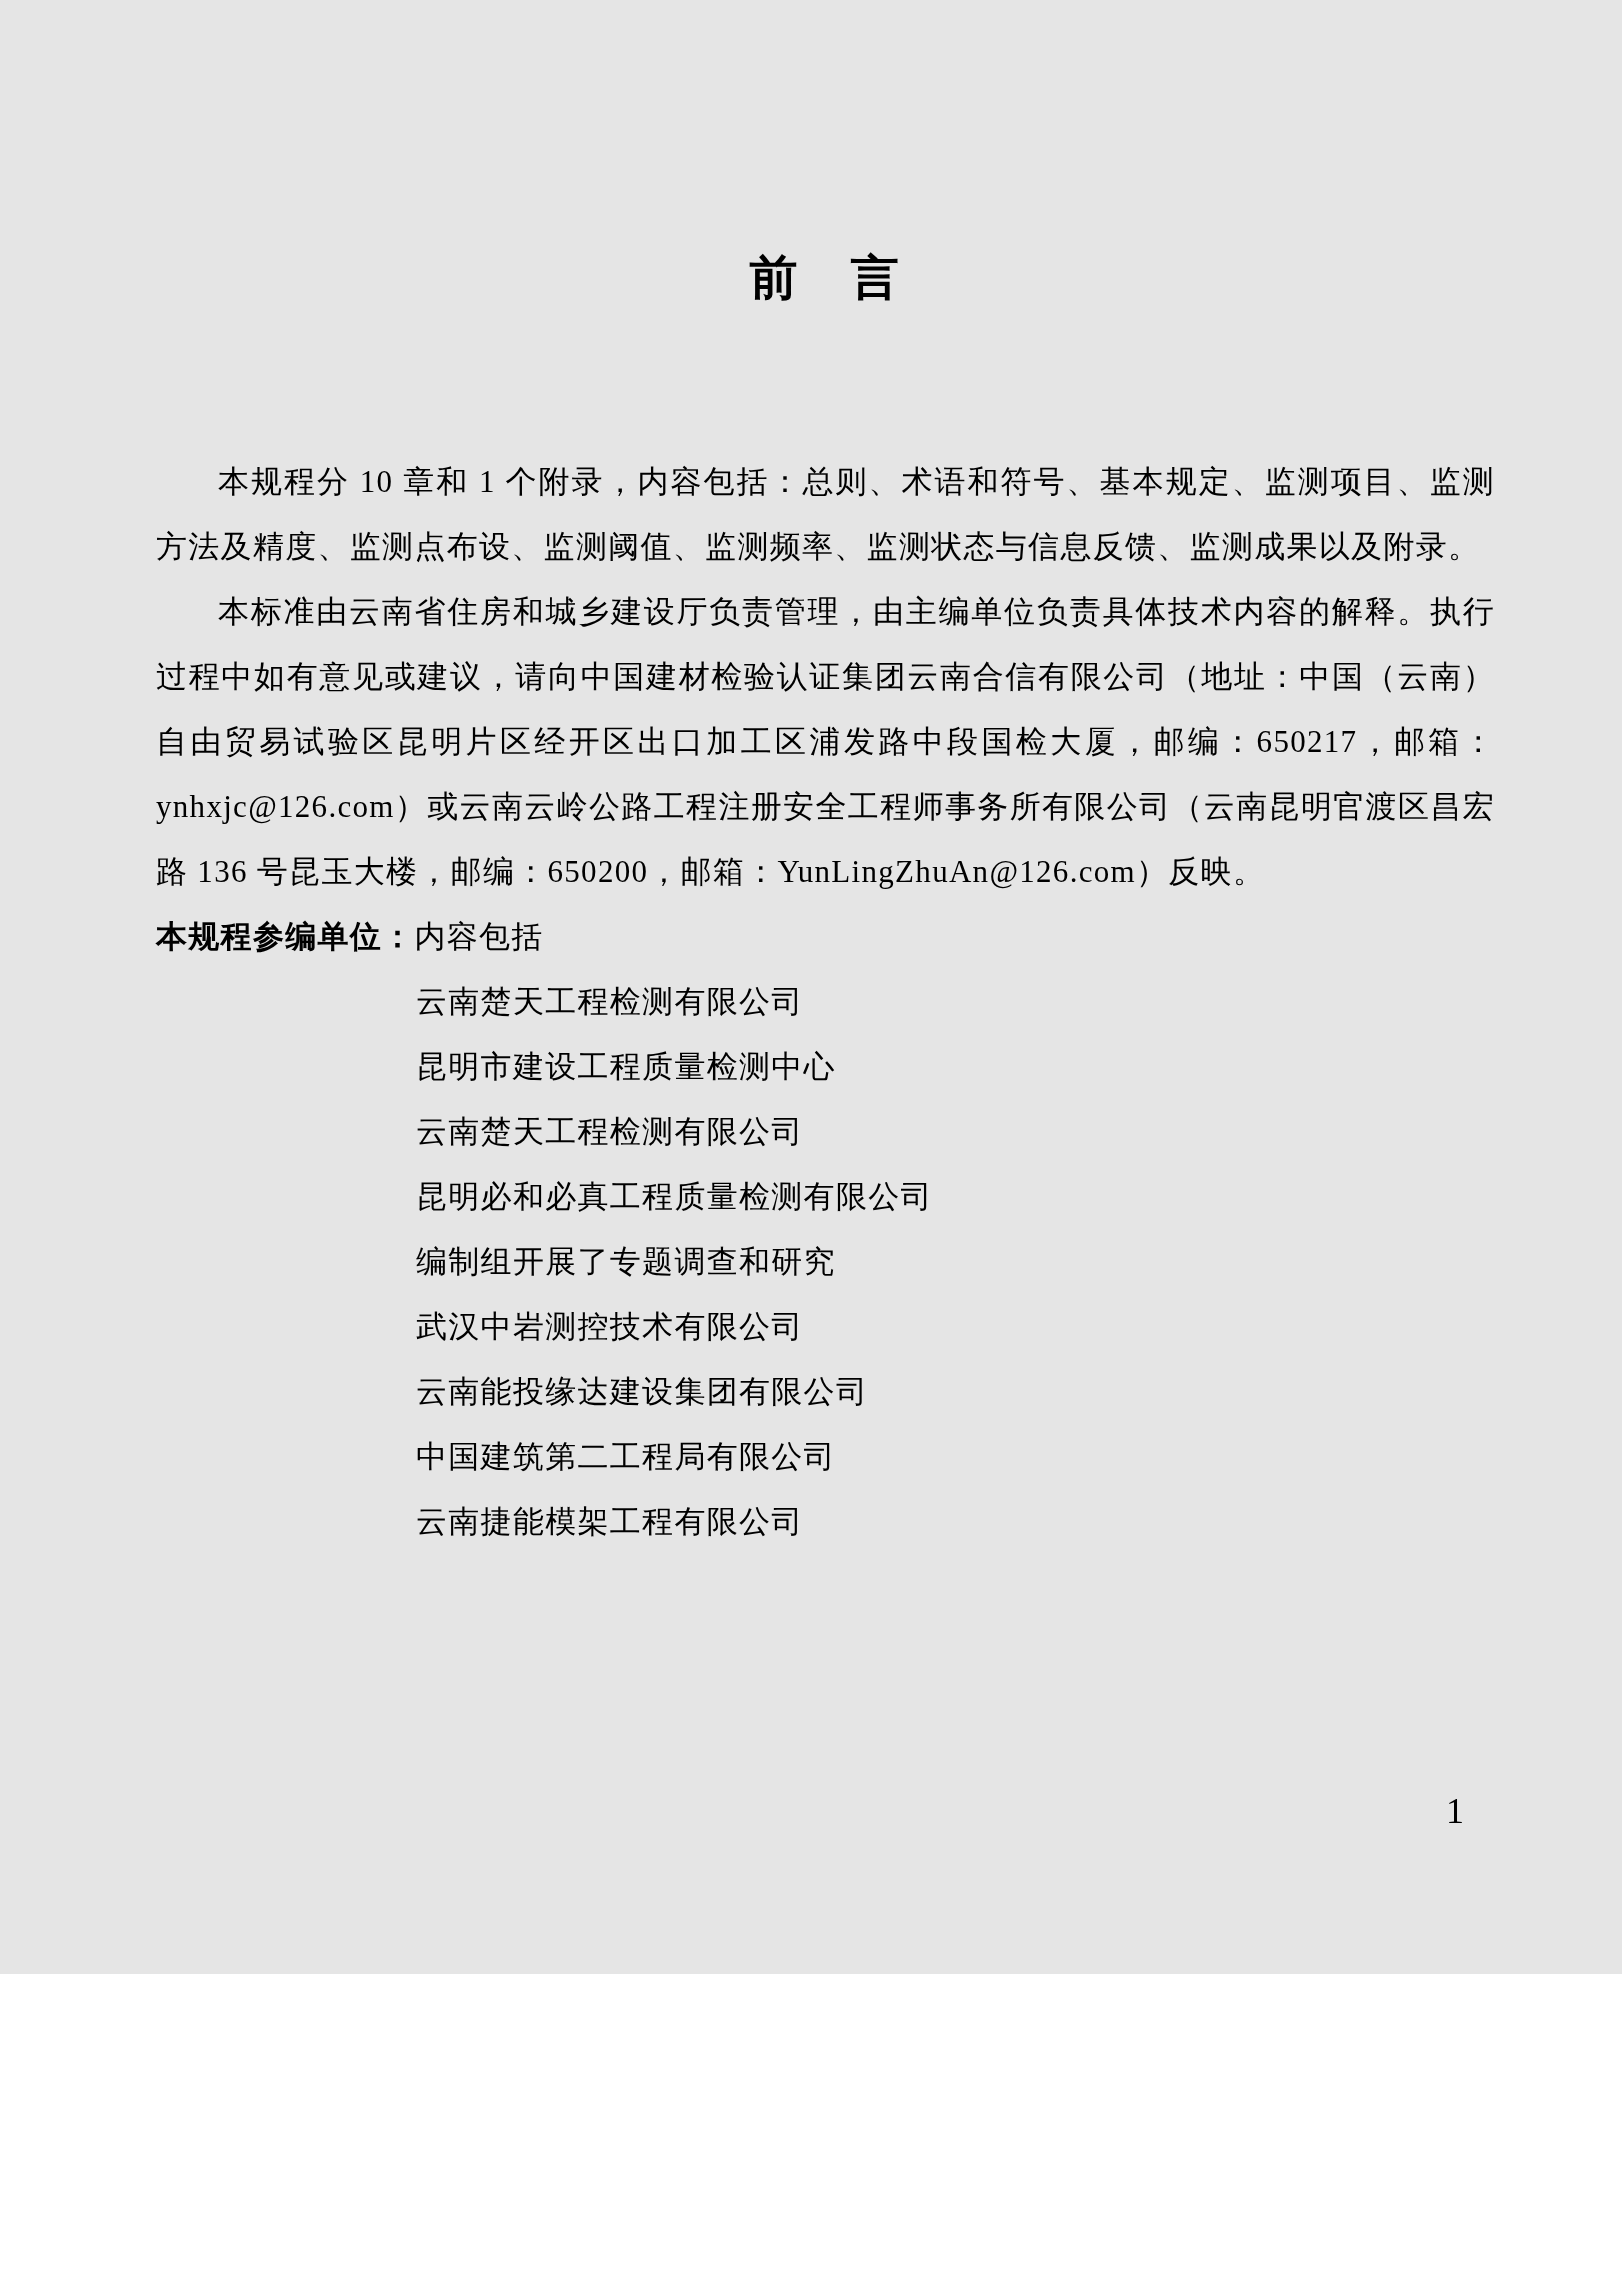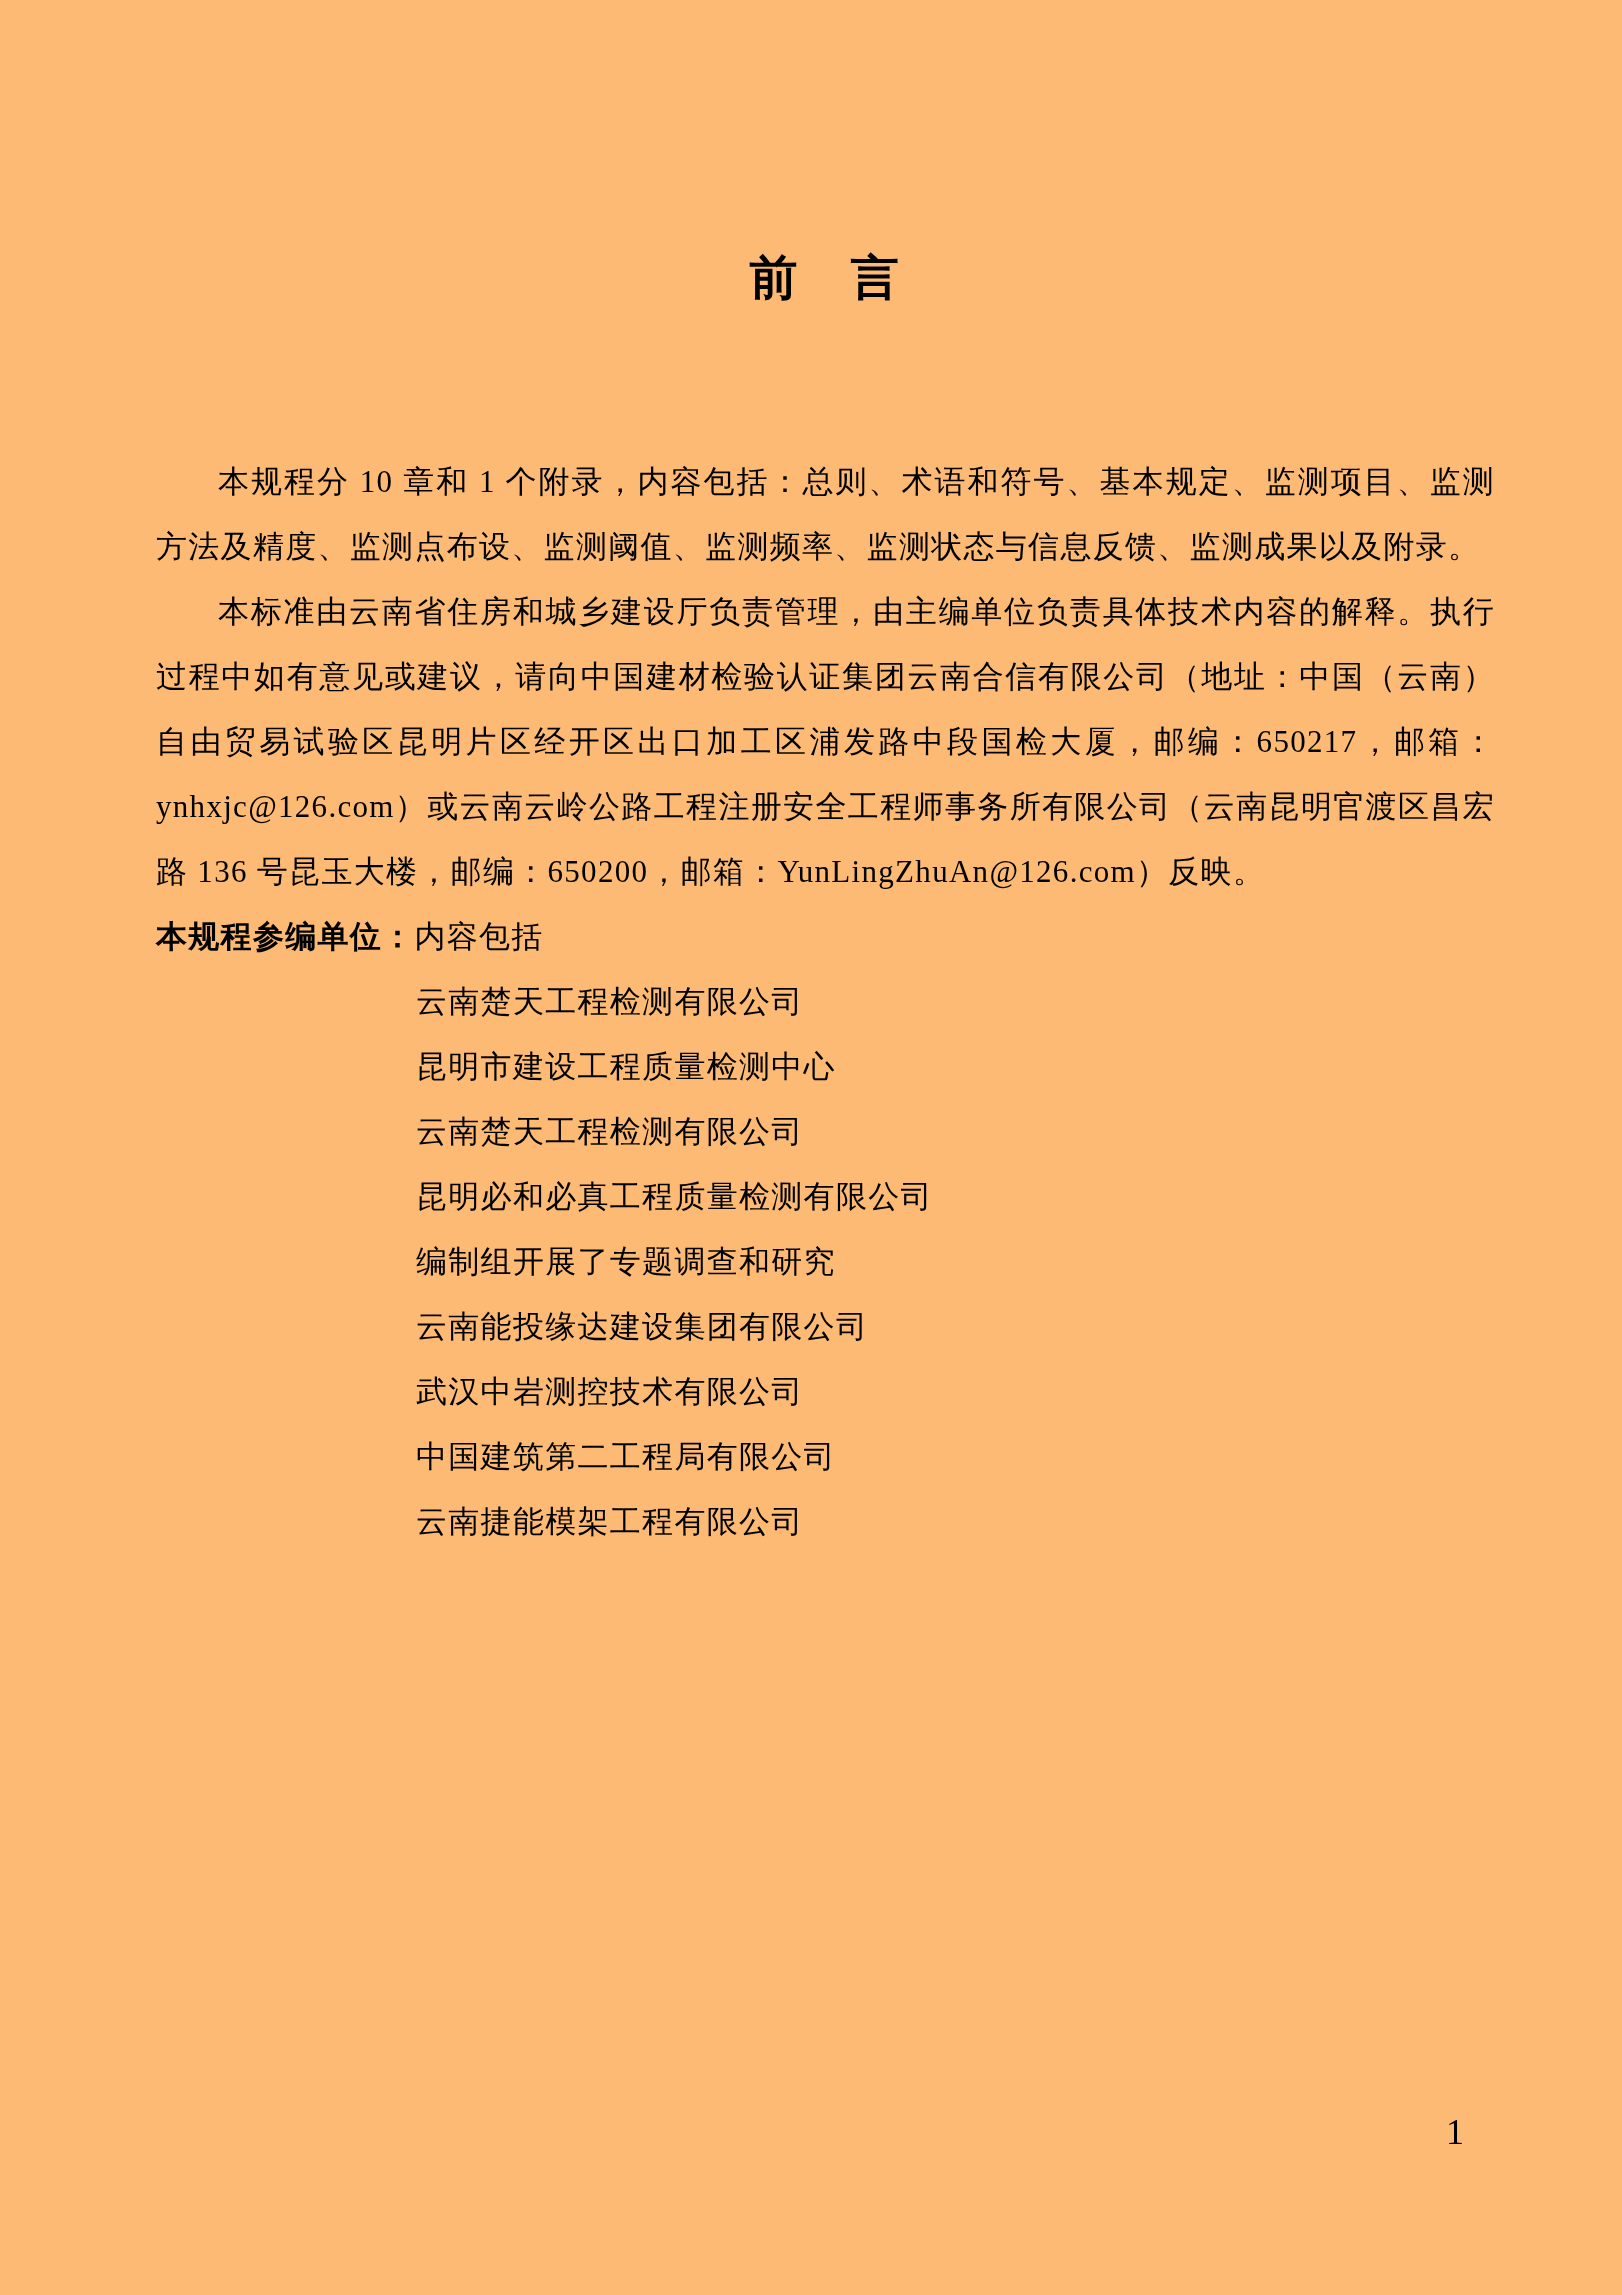--- a/index.html
+++ b/index.html
@@ -4,22 +4,22 @@
 <style>
   * { box-sizing: border-box; }
   html, body {
     margin: 0;
     padding: 0;
     background: #ffffff;
   }
   .page {
     position: relative;
     width: 1622px;
-    height: 2295px;
-    background: #fdba74;
+    height: 1974px;
+    background: #e5e5e5;
     color: #000000;
     font-family: "Liberation Serif", "DejaVu Serif", serif;
     overflow: hidden;
   }
   .content {
     position: absolute;
     left: 156px;
     top: 0;
     width: 1339px;
   }
@@ -81,22 +81,22 @@
 
       <div class="editors">
         <div class="editor-line">
           <span class="editor-label">本规程参编单位：</span><span class="unit-name">内容包括</span>
         </div>
         <div class="editor-line cont unit-name">云南楚天工程检测有限公司</div>
         <div class="editor-line cont unit-name">昆明市建设工程质量检测中心</div>
         <div class="editor-line cont unit-name">云南楚天工程检测有限公司</div>
         <div class="editor-line cont unit-name">昆明必和必真工程质量检测有限公司</div>
         <div class="editor-line cont unit-name">编制组开展了专题调查和研究</div>
+        <div class="editor-line cont unit-name">武汉中岩测控技术有限公司</div>
         <div class="editor-line cont unit-name">云南能投缘达建设集团有限公司</div>
-        <div class="editor-line cont unit-name">武汉中岩测控技术有限公司</div>
         <div class="editor-line cont unit-name">中国建筑第二工程局有限公司</div>
         <div class="editor-line cont unit-name">云南捷能模架工程有限公司</div>
       </div>
 
     </div>
   </div>
 
   <div class="page-number">1</div>
 </div>
 

